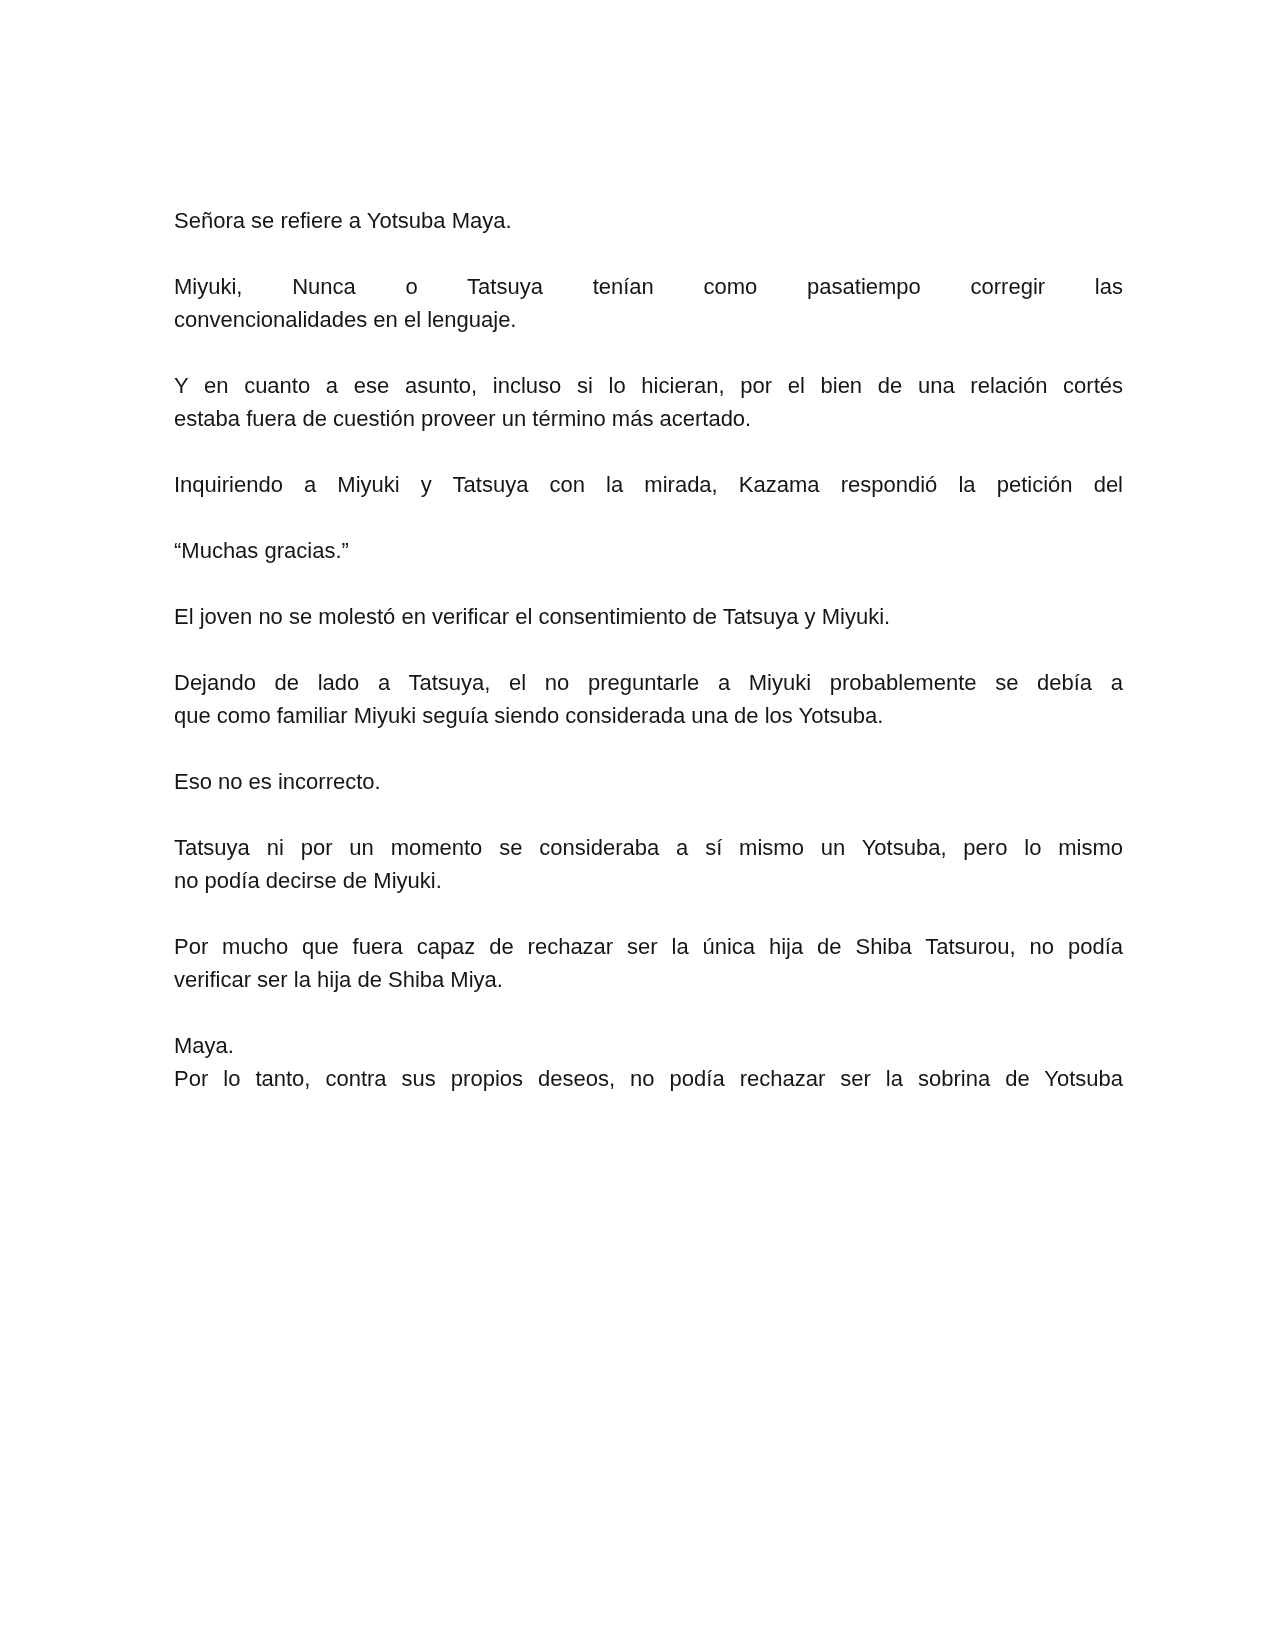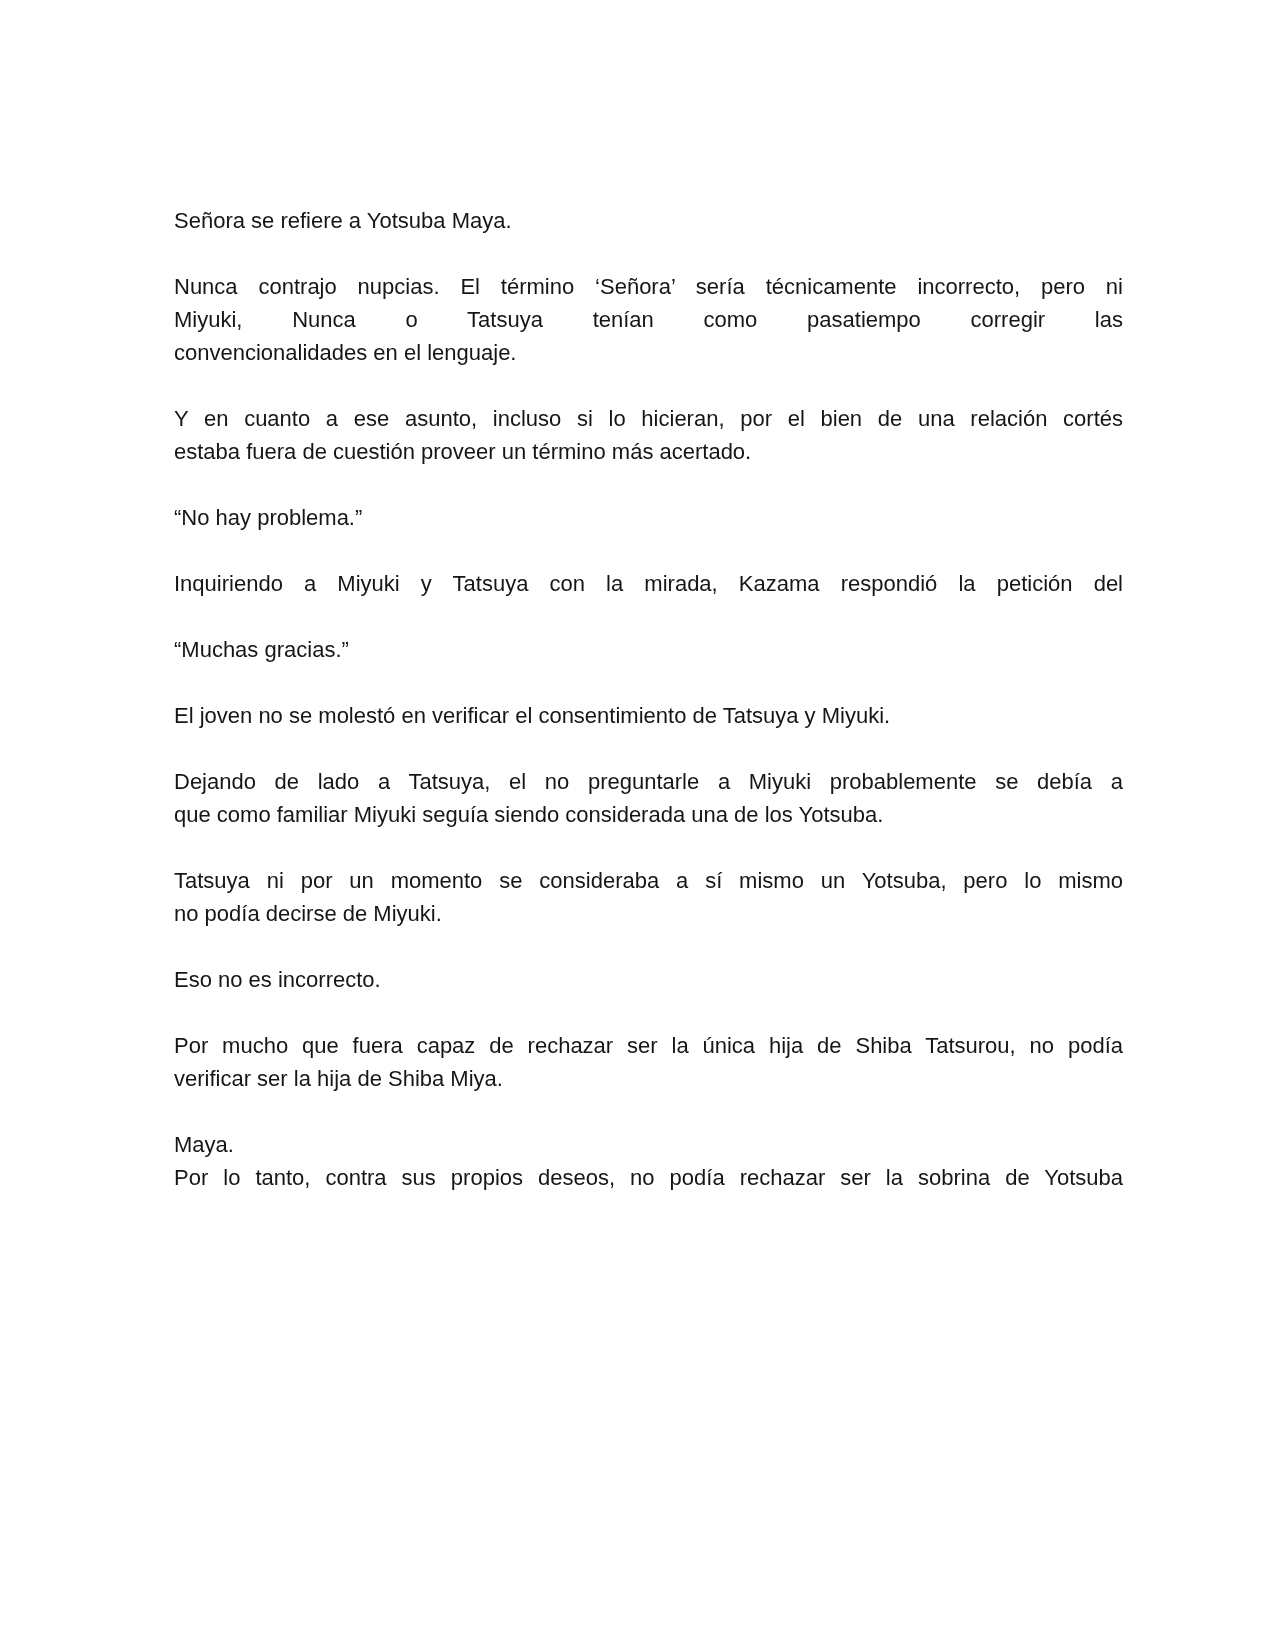--- a/index.html
+++ b/index.html
@@ -46,50 +46,46 @@
 </style>
 </head>
 <body>
 
 <div class="page">
   <div class="doc" id="doc">
       <div class="para">
         <div class="ln last">Señora se refiere a Yotsuba Maya.</div>
       </div>
       <div class="para">
-        <div class="ln just">Nunca contrajo nupcias. El término ‘Señora’ sería técnicamente incorrecto, pero ni</div>
         <div class="ln just">Miyuki, Nunca o Tatsuya tenían como pasatiempo corregir las</div>
         <div class="ln last">convencionalidades en el lenguaje.</div>
       </div>
       <div class="para">
         <div class="ln just">Y en cuanto a ese asunto, incluso si lo hicieran, por el bien de una relación cortés</div>
         <div class="ln last">estaba fuera de cuestión proveer un término más acertado.</div>
-      </div>
-      <div class="para">
-        <div class="ln last">“No hay problema.”</div>
       </div>
       <div class="para">
         <div class="ln just">Inquiriendo a Miyuki y Tatsuya con la mirada, Kazama respondió la petición del</div>
       </div>
       <div class="para">
         <div class="ln last">“Muchas gracias.”</div>
       </div>
       <div class="para">
         <div class="ln last">El joven no se molestó en verificar el consentimiento de Tatsuya y Miyuki.</div>
       </div>
       <div class="para">
         <div class="ln just">Dejando de lado a Tatsuya, el no preguntarle a Miyuki probablemente se debía a</div>
         <div class="ln last">que como familiar Miyuki seguía siendo considerada una de los Yotsuba.</div>
       </div>
       <div class="para">
+        <div class="ln last">Eso no es incorrecto.</div>
+      </div>
+      <div class="para">
         <div class="ln just">Tatsuya ni por un momento se consideraba a sí mismo un Yotsuba, pero lo mismo</div>
         <div class="ln last">no podía decirse de Miyuki.</div>
-      </div>
-      <div class="para">
-        <div class="ln last">Eso no es incorrecto.</div>
       </div>
       <div class="para">
         <div class="ln just">Por mucho que fuera capaz de rechazar ser la única hija de Shiba Tatsurou, no podía</div>
         <div class="ln last">verificar ser la hija de Shiba Miya.</div>
       </div>
       <div class="para">
         <div class="ln last">Maya.</div>
         <div class="ln just">Por lo tanto, contra sus propios deseos, no podía rechazar ser la sobrina de Yotsuba</div>
       </div>
     </div>

